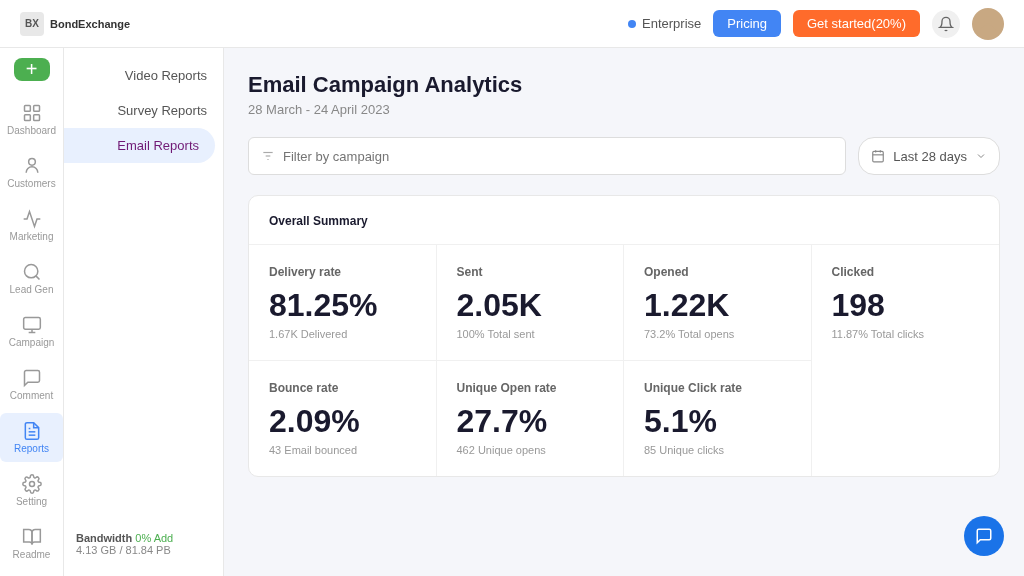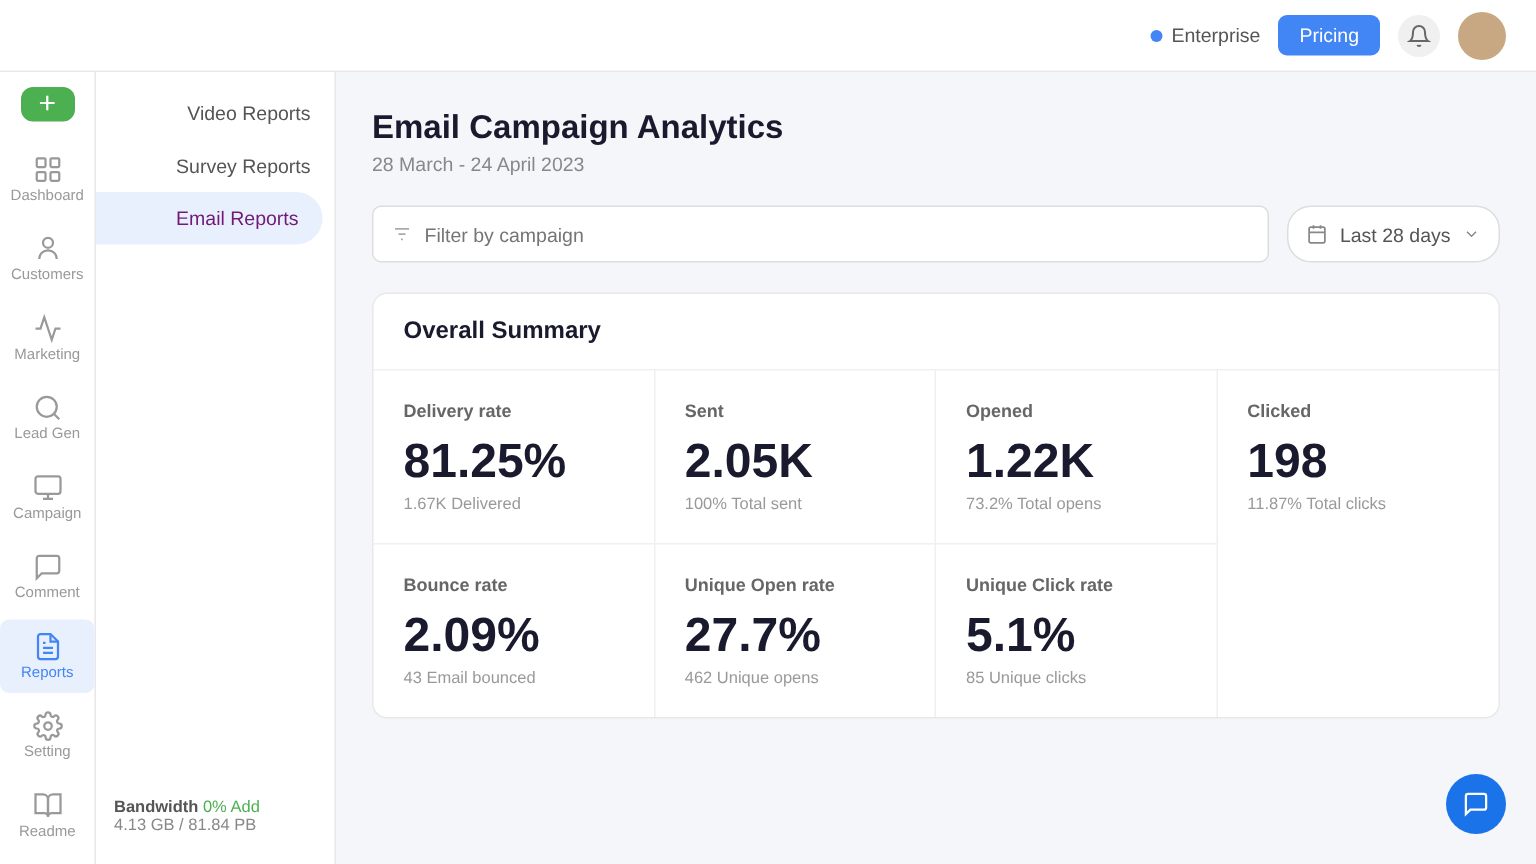--- a/index.html
+++ b/index.html
@@ -36,21 +36,21 @@
     .filter-bar { display: flex; gap: 12px; margin-bottom: 20px; }
     .filter-input-wrapper { flex: 1; display: flex; align-items: center; background: #fff; border: 1px solid #ddd; border-radius: 6px; padding: 0 12px; height: 38px; }
     .filter-input-wrapper svg { color: #aaa; margin-right: 8px; flex-shrink: 0; }
     .filter-input { border: none; outline: none; width: 100%; font-size: 13px; color: #666; background: transparent; }
     .date-picker { display: flex; align-items: center; background: #fff; border: 1px solid #ddd; border-radius: 16px; padding: 0 12px; height: 38px; gap: 8px; cursor: pointer; white-space: nowrap; font-size: 13px; color: #555; }
     .date-picker svg { color: #888; }
 
     
     .summary-card { background: #fff; border-radius: 10px; border: 1px solid #e8e8e8; overflow: hidden; }
     .summary-header { padding: 16px 20px; border-bottom: 1px solid #f0f0f0; }
-    .summary-title { font-size: 16px; font-weight: 700; color: #1a1a2e; }
+    .summary-title { font-size: 12px; font-weight: 700; color: #1a1a2e; }
     .metrics-grid { display: grid; grid-template-columns: repeat(4, 1fr); }
     .metric-cell { padding: 20px; border-right: 1px solid #f0f0f0; border-bottom: 1px solid #f0f0f0; }
     .metric-cell:nth-child(4n) { border-right: none; }
     .metric-cell:nth-last-child(-n+4) { border-bottom: none; }
     .metric-label { font-size: 12px; color: #666; font-weight: 600; margin-bottom: 8px; }
     .metric-value { font-size: 32px; font-weight: 800; color: #1a1a2e; margin-bottom: 4px; }
     .metric-sub { font-size: 11px; color: #999; }
 
     
     .enterprise-badge { display: flex; align-items: center; gap: 6px; font-size: 13px; color: #555; }
@@ -72,25 +72,30 @@
 
     
     .chat-bubble { position: fixed; bottom: 20px; right: 20px; width: 40px; height: 40px; background: #1a73e8; border-radius: 50%; display: flex; align-items: center; justify-content: center; cursor: pointer; color: #fff; }
   </style>
 </head>
 <body>
 
 <div class="app-wrapper">
 
   <div class="top-bar">
+    <div class="logo-area">
+      <div class="logo-icon">BX</div>
+      <span>BondExchange</span>
+    </div>
     <div class="enterprise-badge">
       <div class="enterprise-dot"></div>
       <span>Enterprise</span>
     </div>
     <button class="btn-pricing">Pricing</button>
+    <button class="btn-get-started">Get started(20%)</button>
     <div class="top-bar-icon">
       <svg width="16" height="16" viewBox="0 0 24 24" fill="none" stroke="#666" stroke-width="2">
         <path d="M18 8A6 6 0 0 0 6 8c0 7-3 9-3 9h18s-3-2-3-9"></path>
         <path d="M13.73 21a2 2 0 0 1-3.46 0"></path>
       </svg>
     </div>
     <div class="avatar">
       <svg width="24" height="24" viewBox="0 0 24 24" fill="#8B6355">
         <circle cx="12" cy="8" r="4" fill="#c8a882"></circle>
         <path d="M4 20c0-4 3.6-7 8-7s8 3 8 7" fill="#c8a882"></path>

